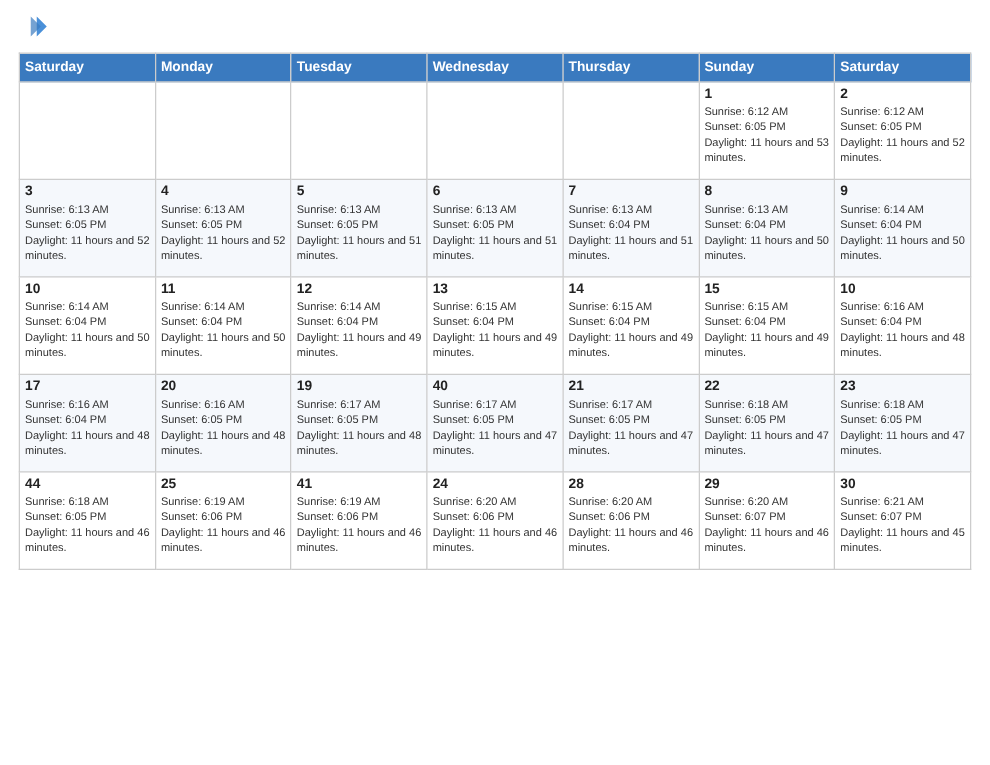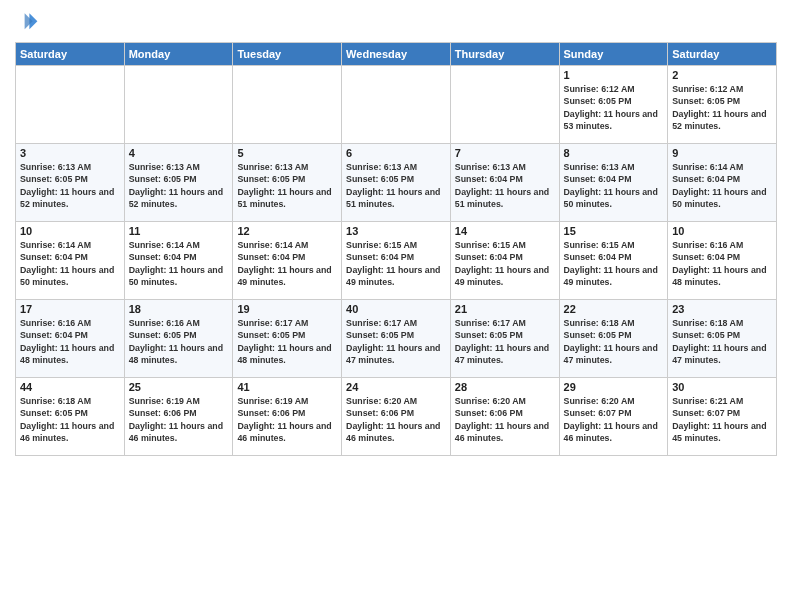--- a/index.html
+++ b/index.html
@@ -76,21 +76,20 @@
     .day-number {
       font-weight: bold;
       font-size: 11px;
       margin-bottom: 2px;
       color: #222;
     }
     .day-info {
       font-size: 8.8px;
       color: #333;
       line-height: 1.4;
-      font-weight: bold;
     }
     .empty-cell {
       background: #fff !important;
     }
   </style>
 </head>
 <body>
 
 <div class="page">
   <div class="header">
@@ -266,21 +265,21 @@
         <tr>
           <td>
             <div class="day-number">17</div>
             <div class="day-info">
               <span style="display:block">Sunrise: 6:16 AM</span>
               <span style="display:block">Sunset: 6:04 PM</span>
               <span style="display:block">Daylight: 11 hours and 48 minutes.</span>
             </div>
           </td>
           <td>
-            <div class="day-number">18</div>
+            <div class="day-number">20</div>
             <div class="day-info">
               <span style="display:block">Sunrise: 6:16 AM</span>
               <span style="display:block">Sunset: 6:05 PM</span>
               <span style="display:block">Daylight: 11 hours and 48 minutes.</span>
             </div>
           </td>
           <td>
             <div class="day-number">19</div>
             <div class="day-info">
               <span style="display:block">Sunrise: 6:17 AM</span>

